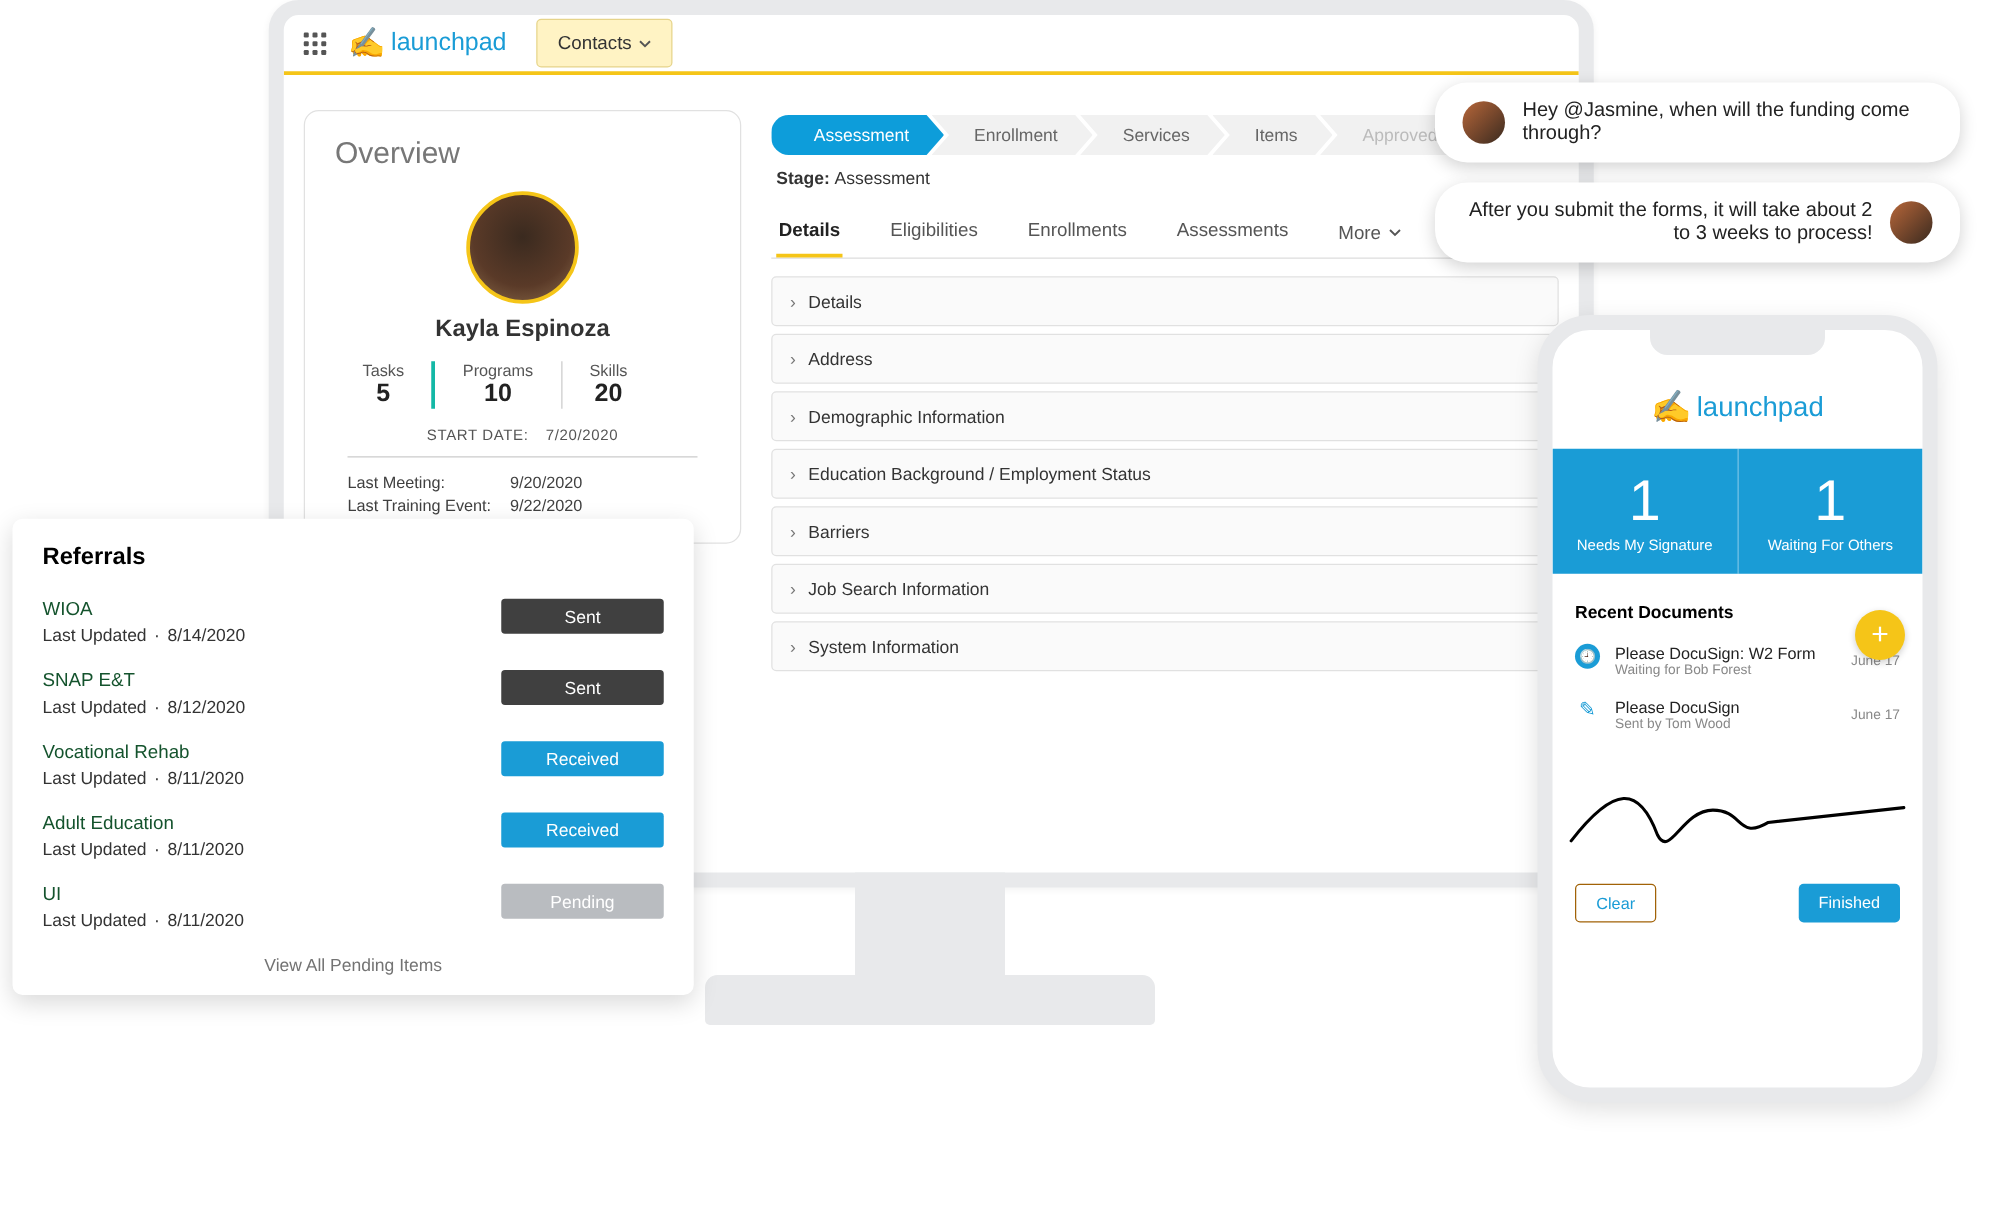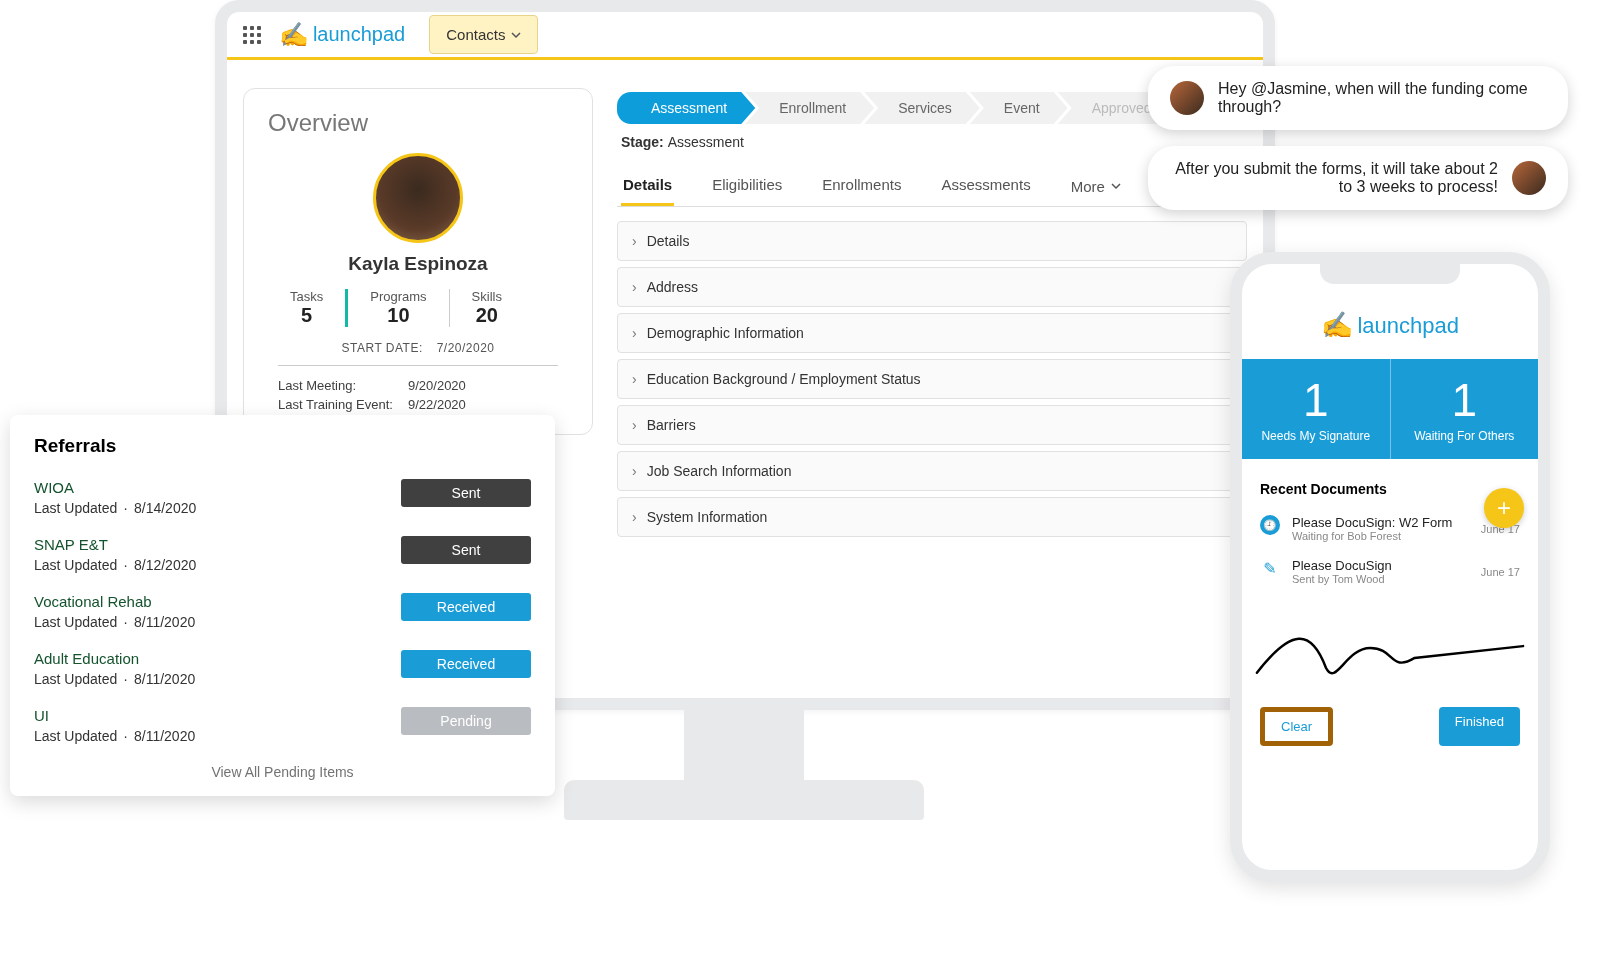--- a/index.html
+++ b/index.html
@@ -92,21 +92,21 @@
 .doc .ic{ width:20px; height:20px; border-radius:50%; background:#1a9cd6; color:#fff; display:flex; align-items:center; justify-content:center; font-size:11px; flex-shrink:0; }
 .doc .ic.pen{ background:transparent; color:#1a9cd6; font-size:16px; }
 .doc .body{ flex:1; }
 .doc .ttl{ font-size:13px; color:#222; }
 .doc .sub{ font-size:11px; color:#888; }
 .doc .date{ font-size:11px; color:#888; align-self:center; }
 .sig{ height:80px; position:relative; margin:20px 10px 0; }
 .sig svg{ width:100%; height:100%; }
 .p-actions{ display:flex; justify-content:space-between; padding:14px 18px 0; }
 .btn{ padding:7px 16px; border-radius:4px; font-size:13px; cursor:pointer; }
-.btn.clear{ border:5px solid #a16207; color:#1a9cd6; background:#fff; }
+.btn.clear{ border:1px solid #a16207; color:#1a9cd6; background:#fff; }
 .btn.finish{ background:#1a9cd6; color:#fff; }
 
 
 .chev-svg{ width:10px; height:10px; }
 </style>
 </head>
 <body>
 
 <div class="monitor">
 
@@ -165,21 +165,21 @@
       <span>Last Training Event:</span>
       <span>9/22/2020</span>
     </div>
   </div>
 
   <div class="main">
     <div class="progress">
       <div class="step active">Assessment</div>
       <div class="step">Enrollment</div>
       <div class="step">Services</div>
-      <div class="step">Event</div>
+      <div class="step">Items</div>
       <div class="step approved">Approved</div>
     </div>
     <div class="stage-line">
       <span>Stage:</span>
       <span class="v">Assessment</span>
     </div>
 
     <div class="tabs">
       <div class="tab active">Details</div>
       <div class="tab">Eligibilities</div>

